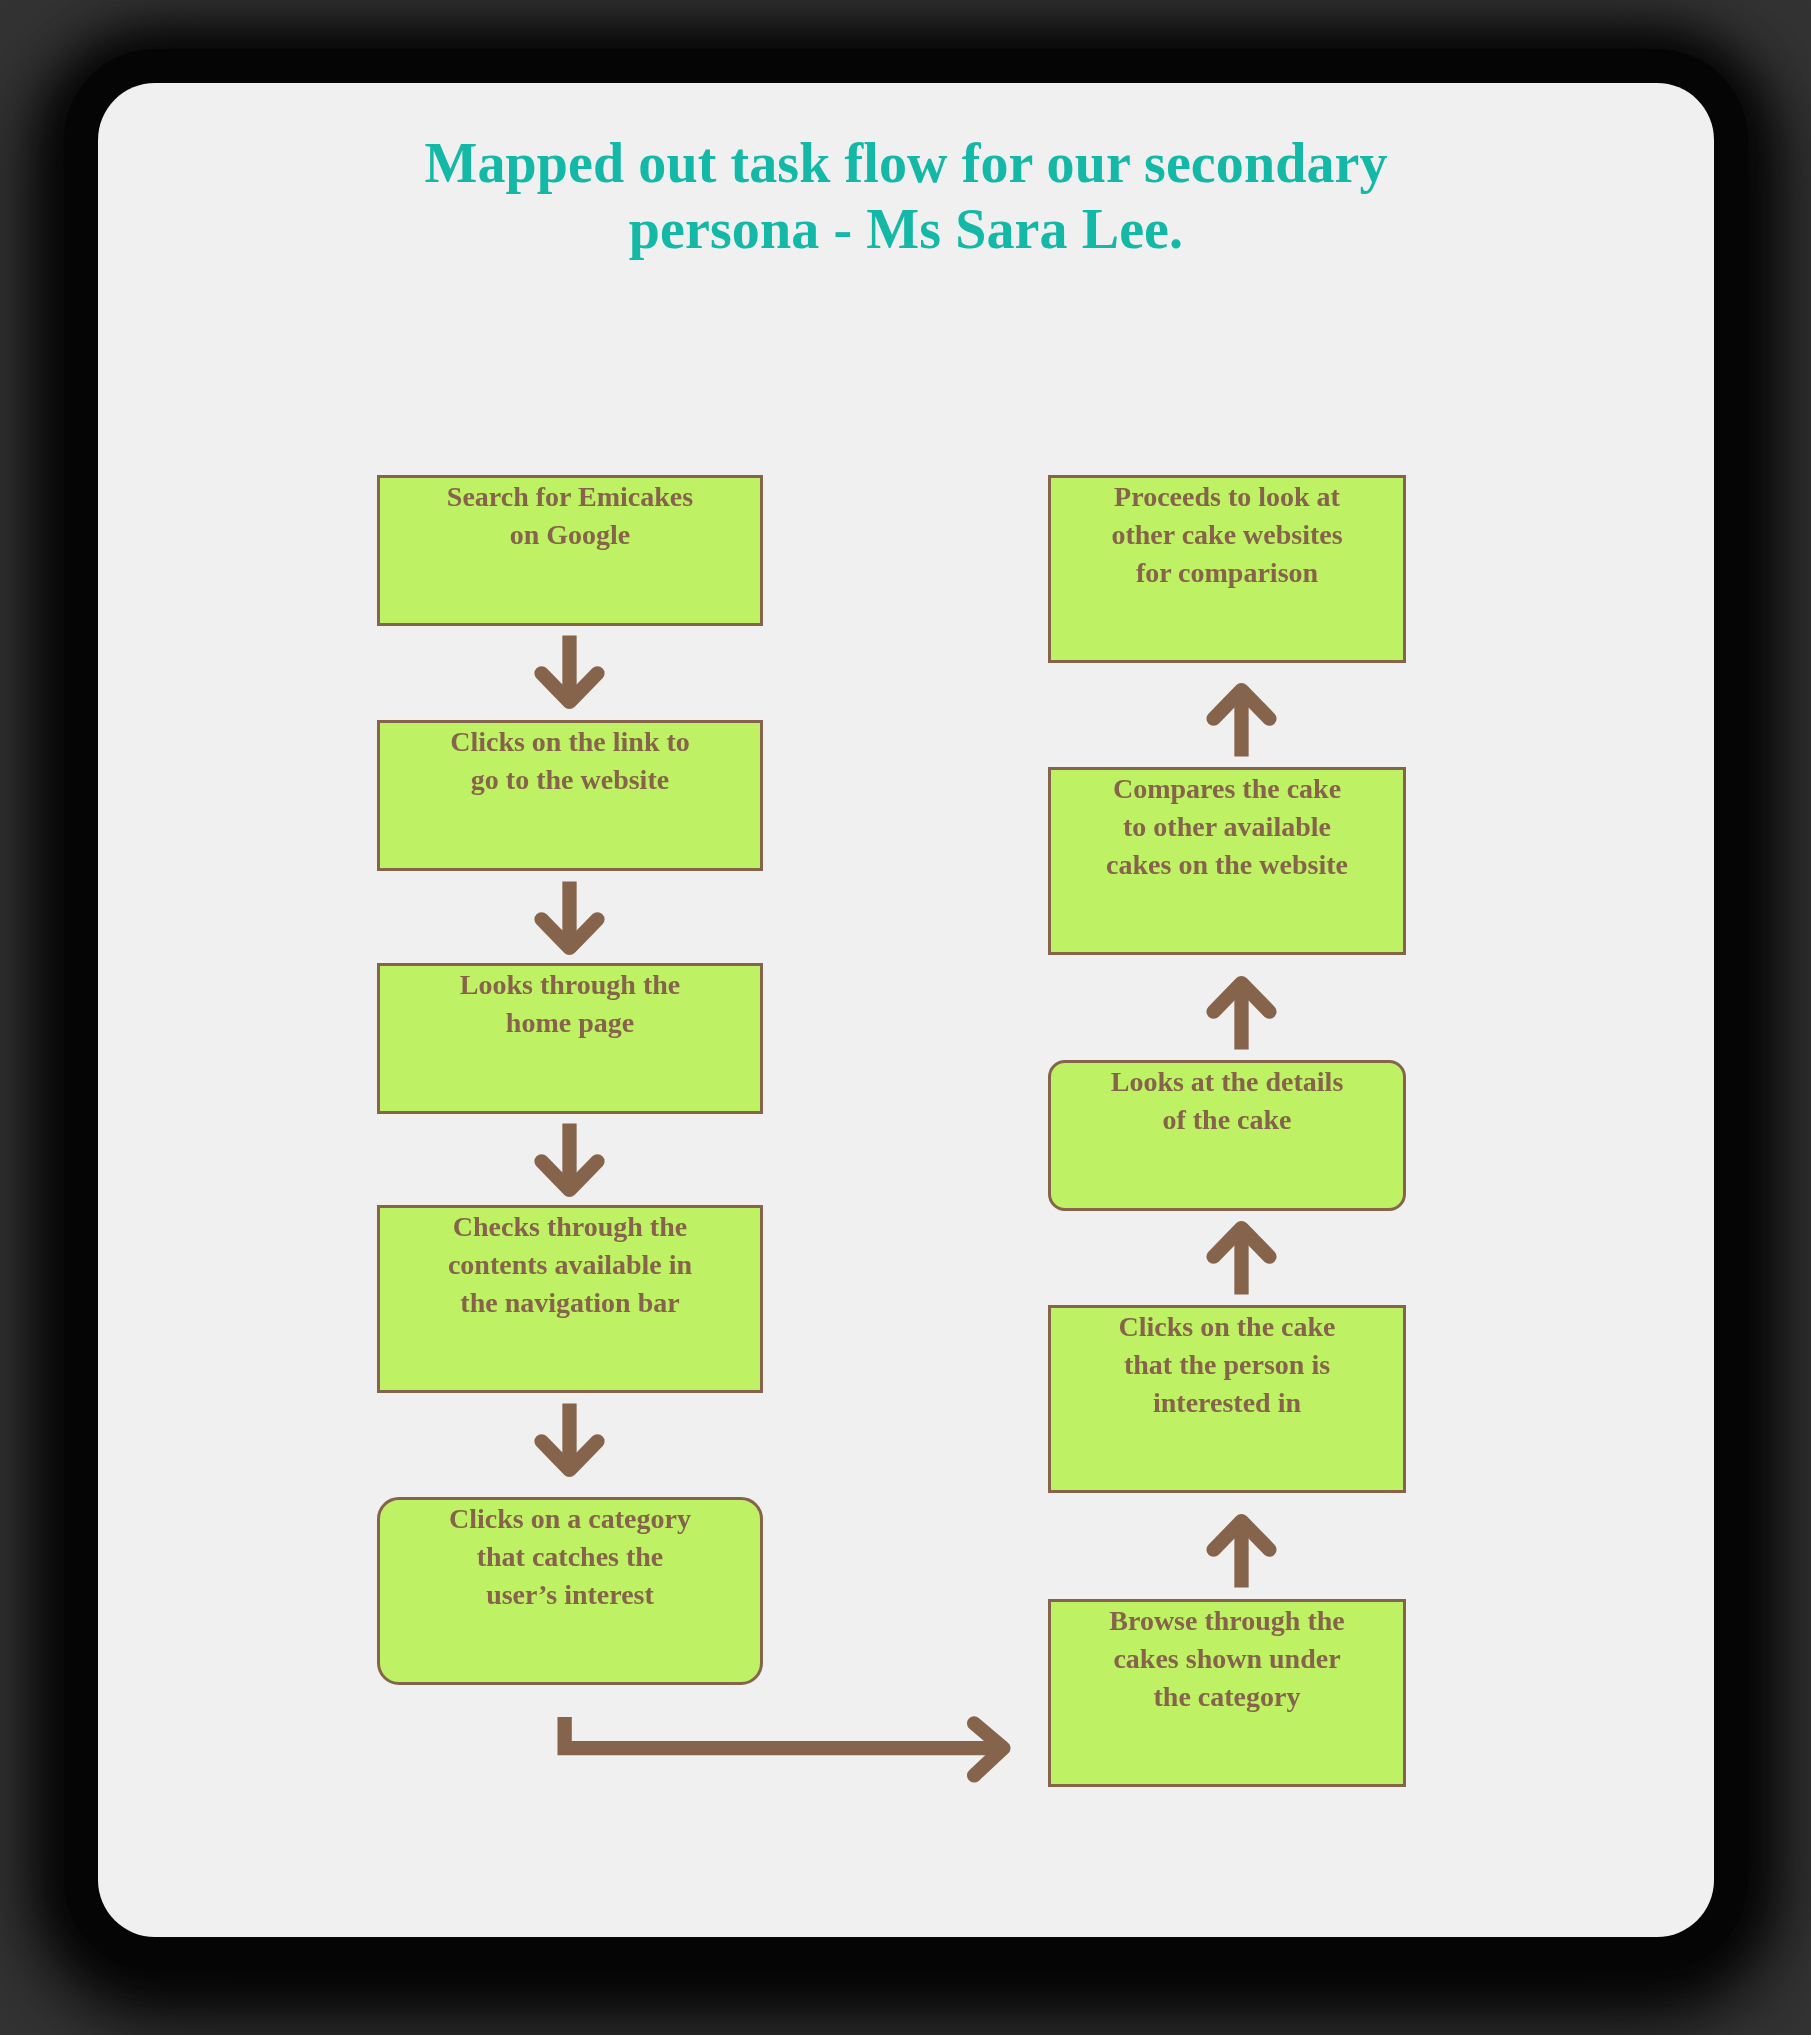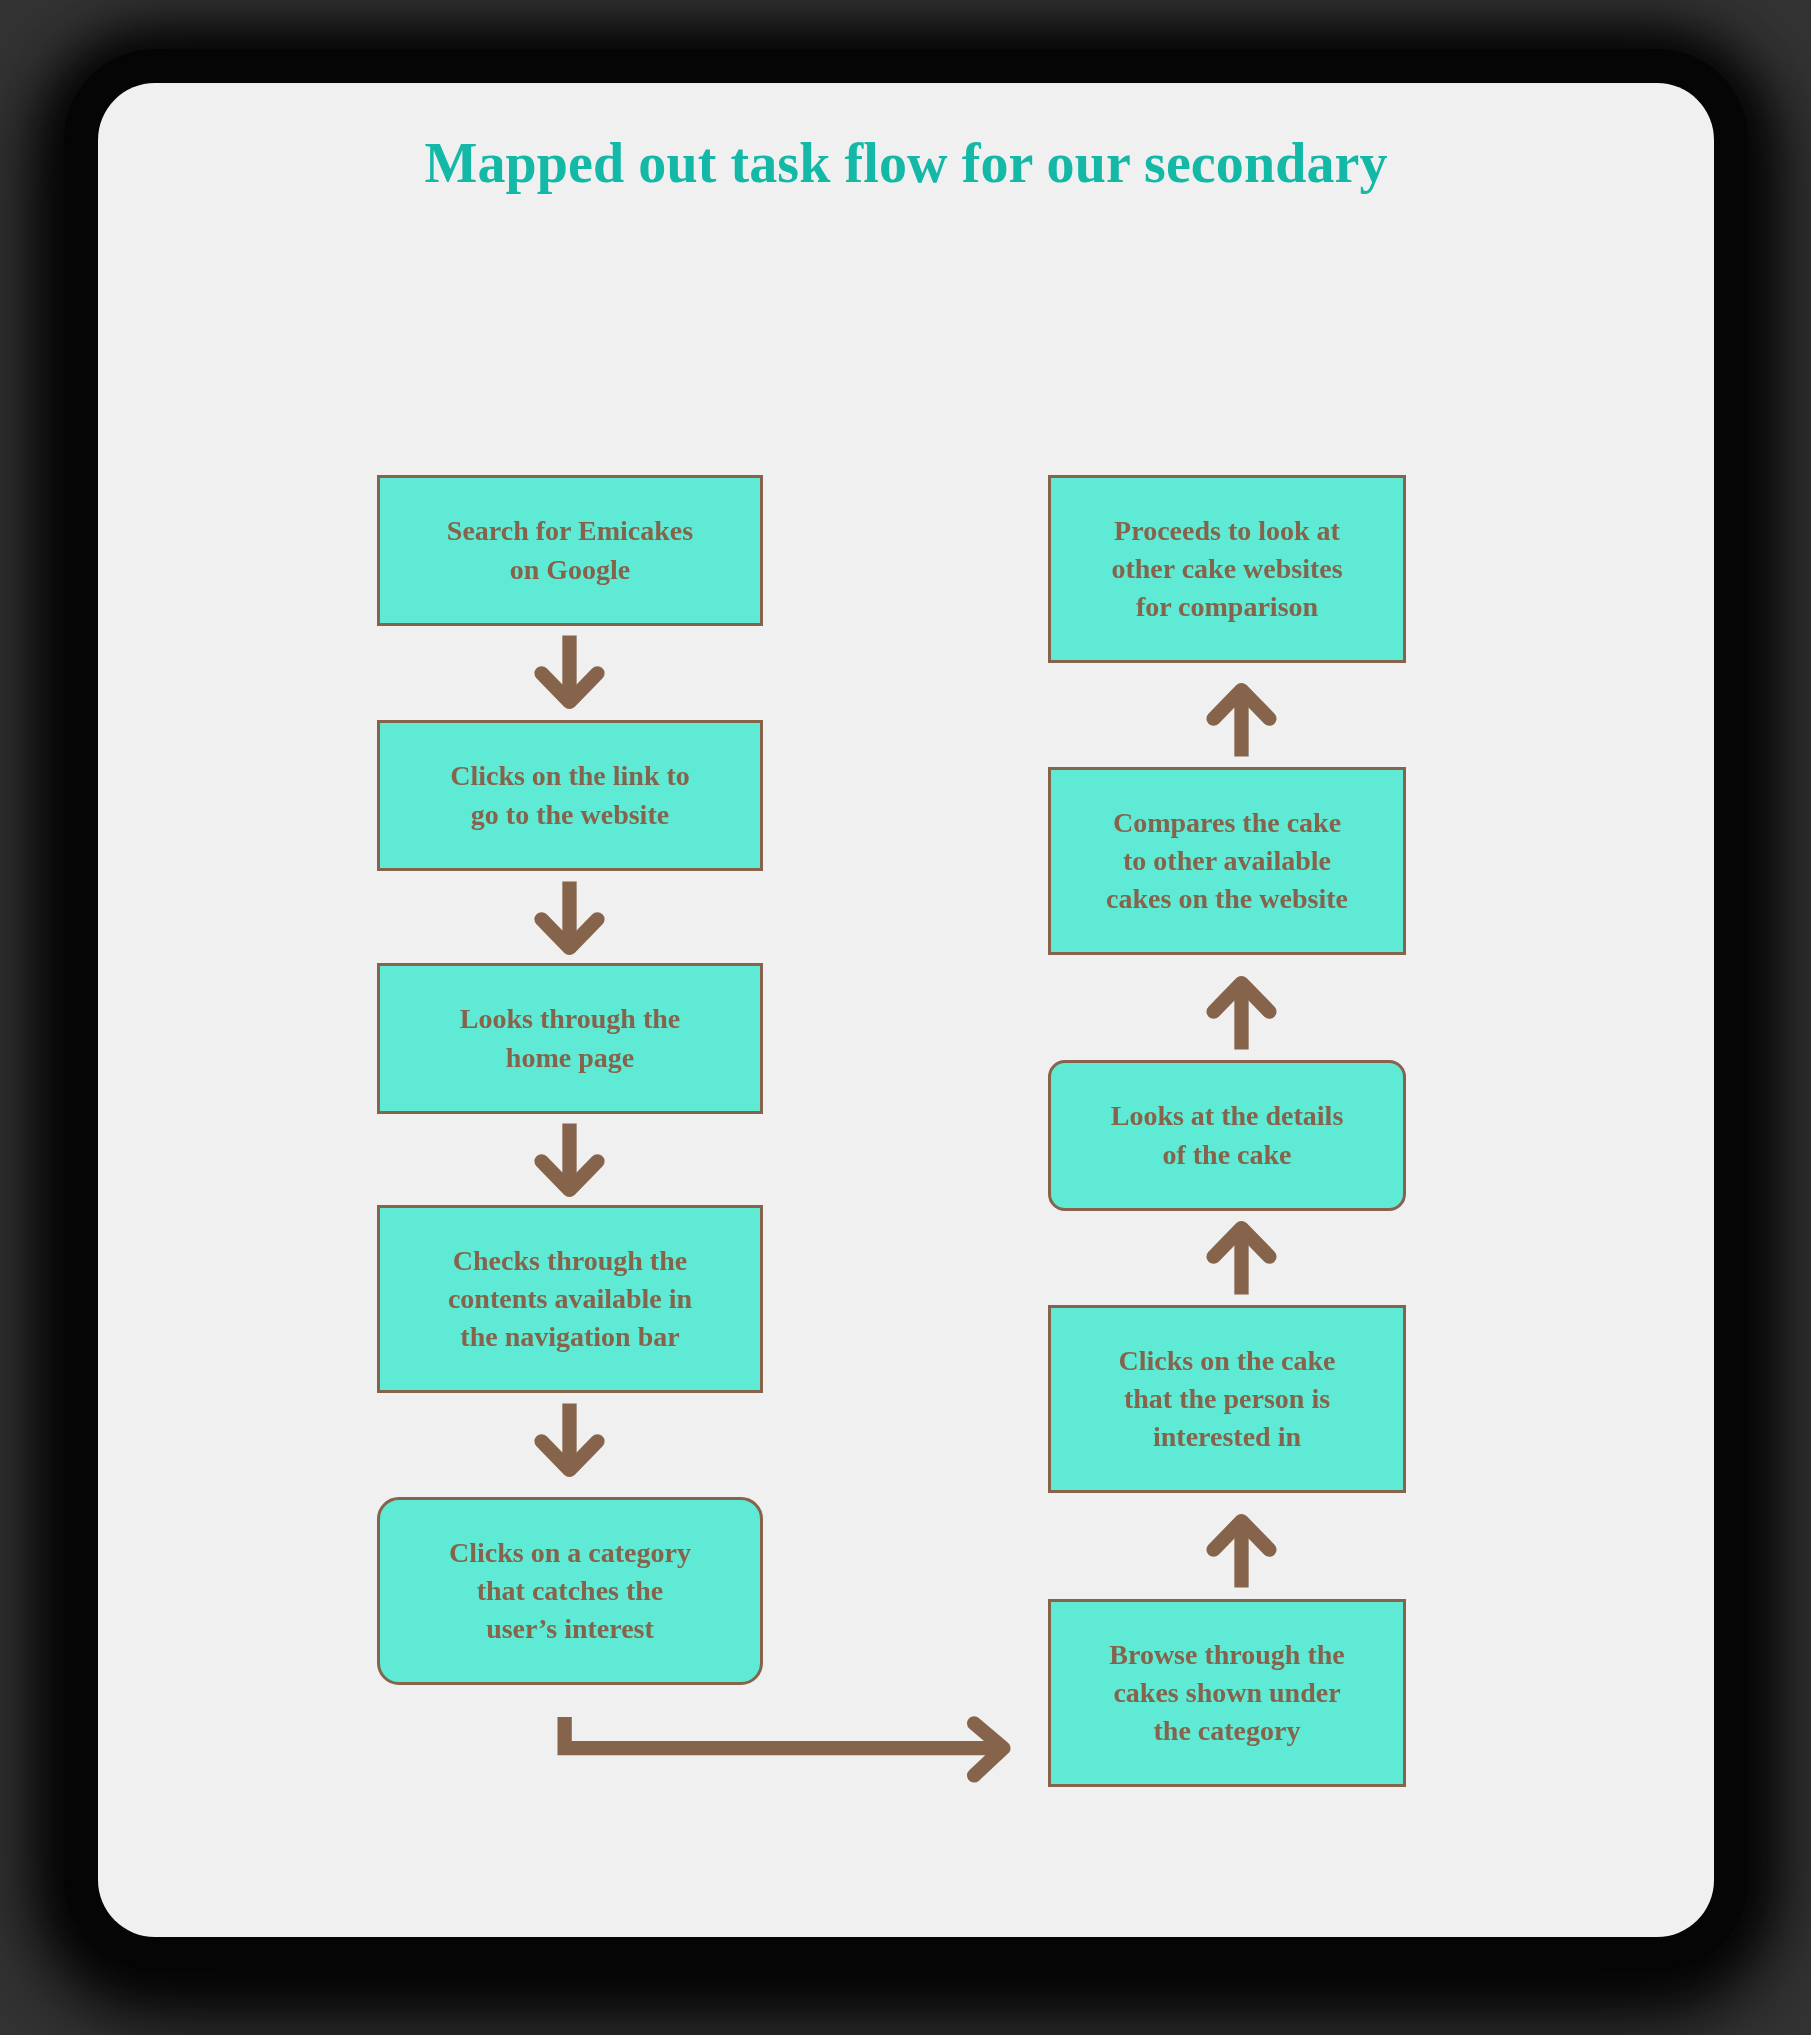--- a/index.html
+++ b/index.html
@@ -47,25 +47,24 @@
     font-size: 56px;
     font-weight: 700;
     line-height: 1.18;
     letter-spacing: 0.1px;
   }
   #title .line { display: block; }
 
   
   .flow-box {
     position: absolute;
-    background: #5eead4;
+    background: #bef264;
     border: 3.3px solid #86634b;
     box-sizing: border-box;
     display: flex;
-    align-items: center;
     justify-content: center;
     text-align: center;
   }
   .flow-box .label {
     color: #86634b;
     font-family: "Liberation Serif", serif;
     font-weight: bold;
     font-size: 28px;
     line-height: 1.36;
     white-space: pre-line;
@@ -109,20 +108,21 @@
 </style>
 </head>
 <body>
 
 <div id="stage">
 
   <div id="card"></div>
 
   <div id="title">
     <span class="line">Mapped out task flow for our secondary</span>
+    <span class="line">persona - Ms Sara Lee.</span>
   </div>
 
   <div class="flow-box col-l lb1">
     <span class="label">Search for Emicakes
 on Google</span>
   </div>
   <div class="flow-box col-l lb2">
     <span class="label">Clicks on the link to
 go to the website</span>
   </div>

